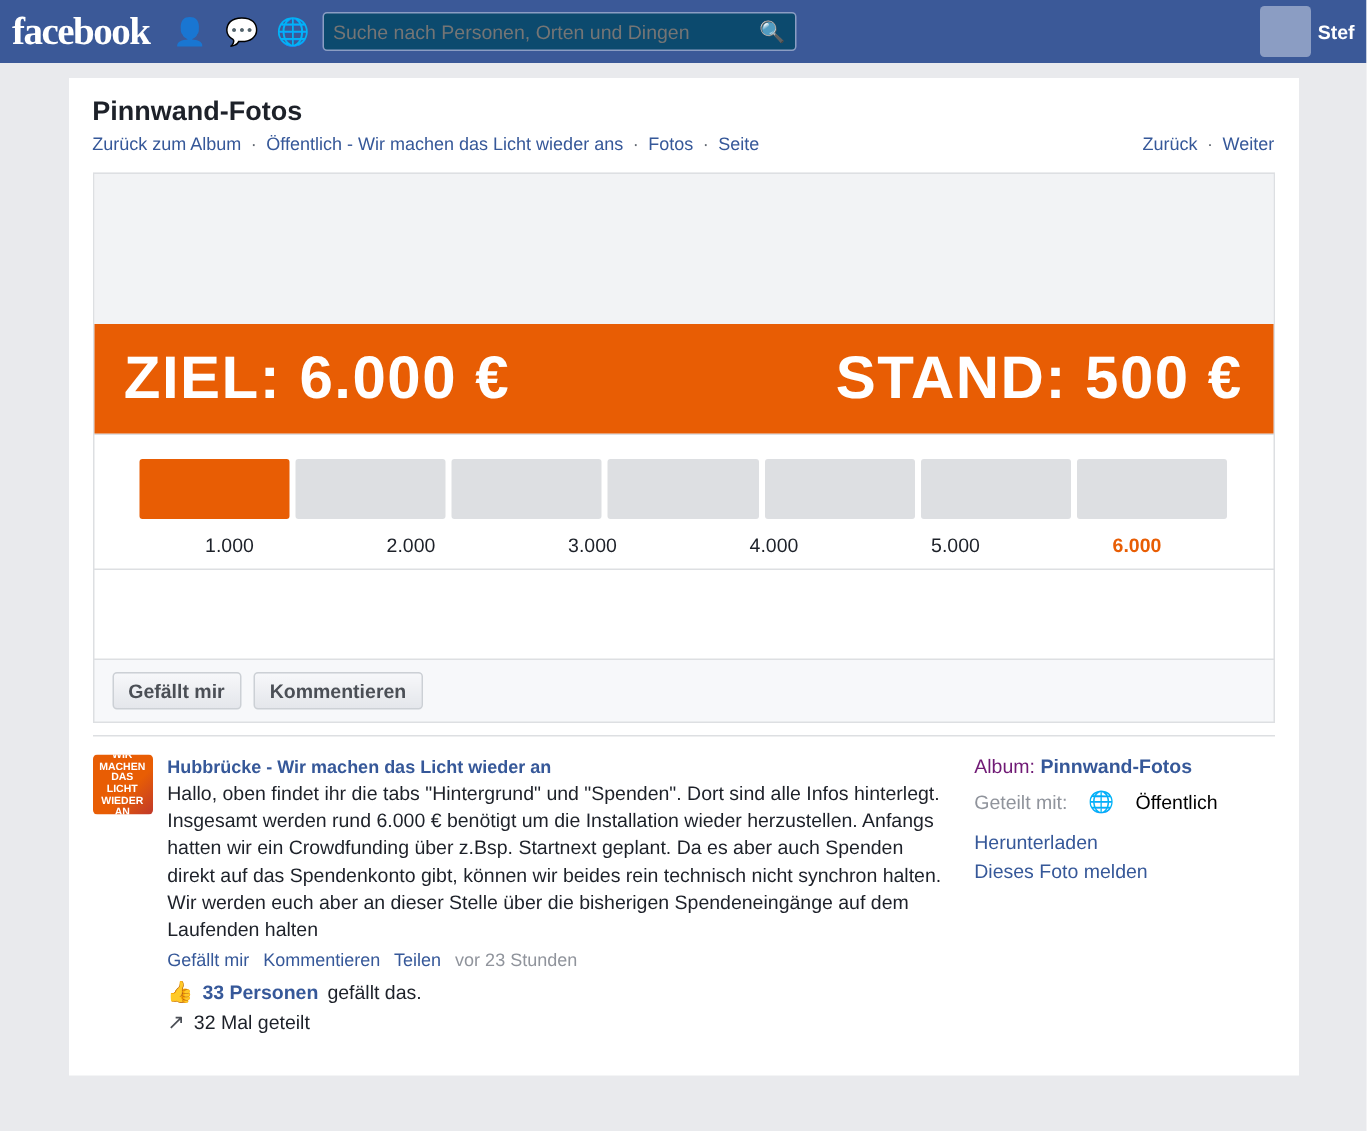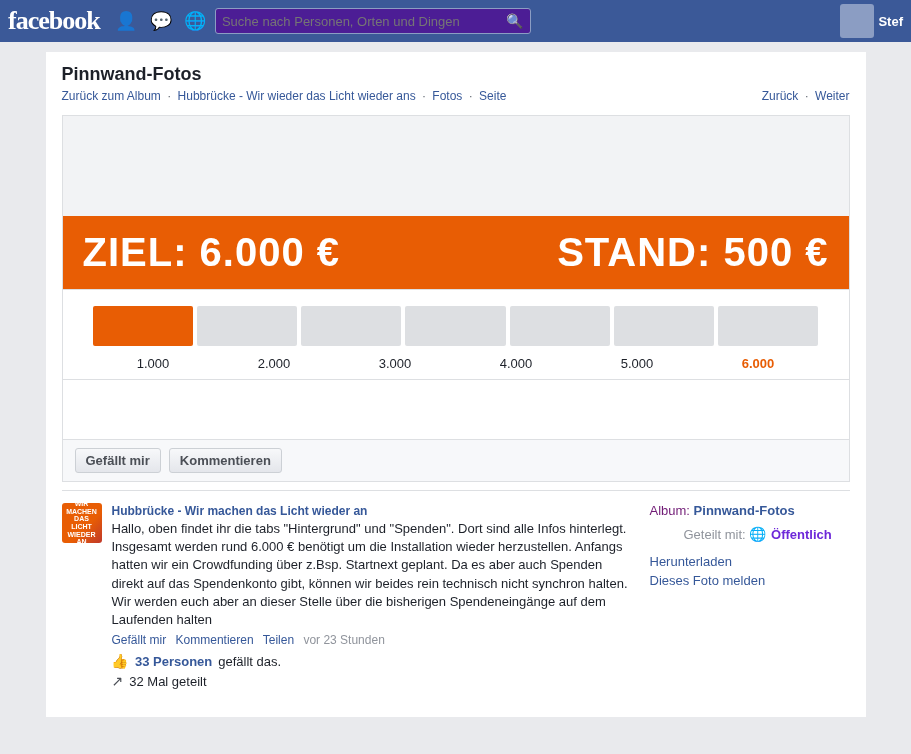--- a/index.html
+++ b/index.html
@@ -24,21 +24,21 @@
     }
     .header-icon {
       color: #c8d0e0;
       font-size: 18px;
       cursor: pointer;
       padding: 4px;
     }
     #search-bar {
       display: flex;
       align-items: center;
-      background: #4c1d95;
+      background: #0c4a6e;
       border: 1px solid #8b9dc3;
       border-radius: 3px;
       padding: 0 6px;
       height: 26px;
       flex: 1;
       max-width: 340px;
     }
     #search-input {
       border: none;
       outline: none;
@@ -250,27 +250,26 @@
       width: 200px;
       flex-shrink: 0;
       font-size: 13px;
     }
     .album-info { margin-bottom: 8px; }
     .album-label { color: #701a75; }
     .album-link { color: #365899; text-decoration: none; font-weight: bold; }
     .share-info {
       display: flex;
       align-items: center;
-      gap: 4px;
+      gap: 14px;
       margin-bottom: 12px;
       color: #90949c;
-      margin-left: 34px;
     }
     .share-globe { color: #90949c; font-size: 14px; }
-    .share-val { color: #6d28d9; font-weight: bold; }
+    .share-val { color: #000000; font-weight: normal; }
     .sidebar-links { display: flex; flex-direction: column; gap: 4px; }
     .sidebar-link {
       color: #365899;
       text-decoration: none;
       font-size: 13px;
     }
 
     .post-wrapper {
       display: flex;
       gap: 12px;
@@ -297,21 +296,21 @@
 </div>
 
 <div style="background:#e9eaed; padding: 10px 45px;">
 <div id="main">
 
   <div class="page-title">Pinnwand-Fotos</div>
 
   <div class="breadcrumb">
     <a href="#">Zurück zum Album</a>
     <span class="sep">·</span>
-    <a href="#">Hubbrücke - Wir wieder das Licht wieder ans</a>
+    <a href="#">Öffentlich - Wir machen das Licht wieder ans</a>
     <span class="sep">·</span>
     <a href="#">Fotos</a>
     <span class="sep">·</span>
     <a href="#">Seite</a>
     <span class="nav-links">
       <a href="#">Zurück</a>
       <span class="sep">·</span>
       <a href="#">Weiter</a>
     </span>
   </div>

